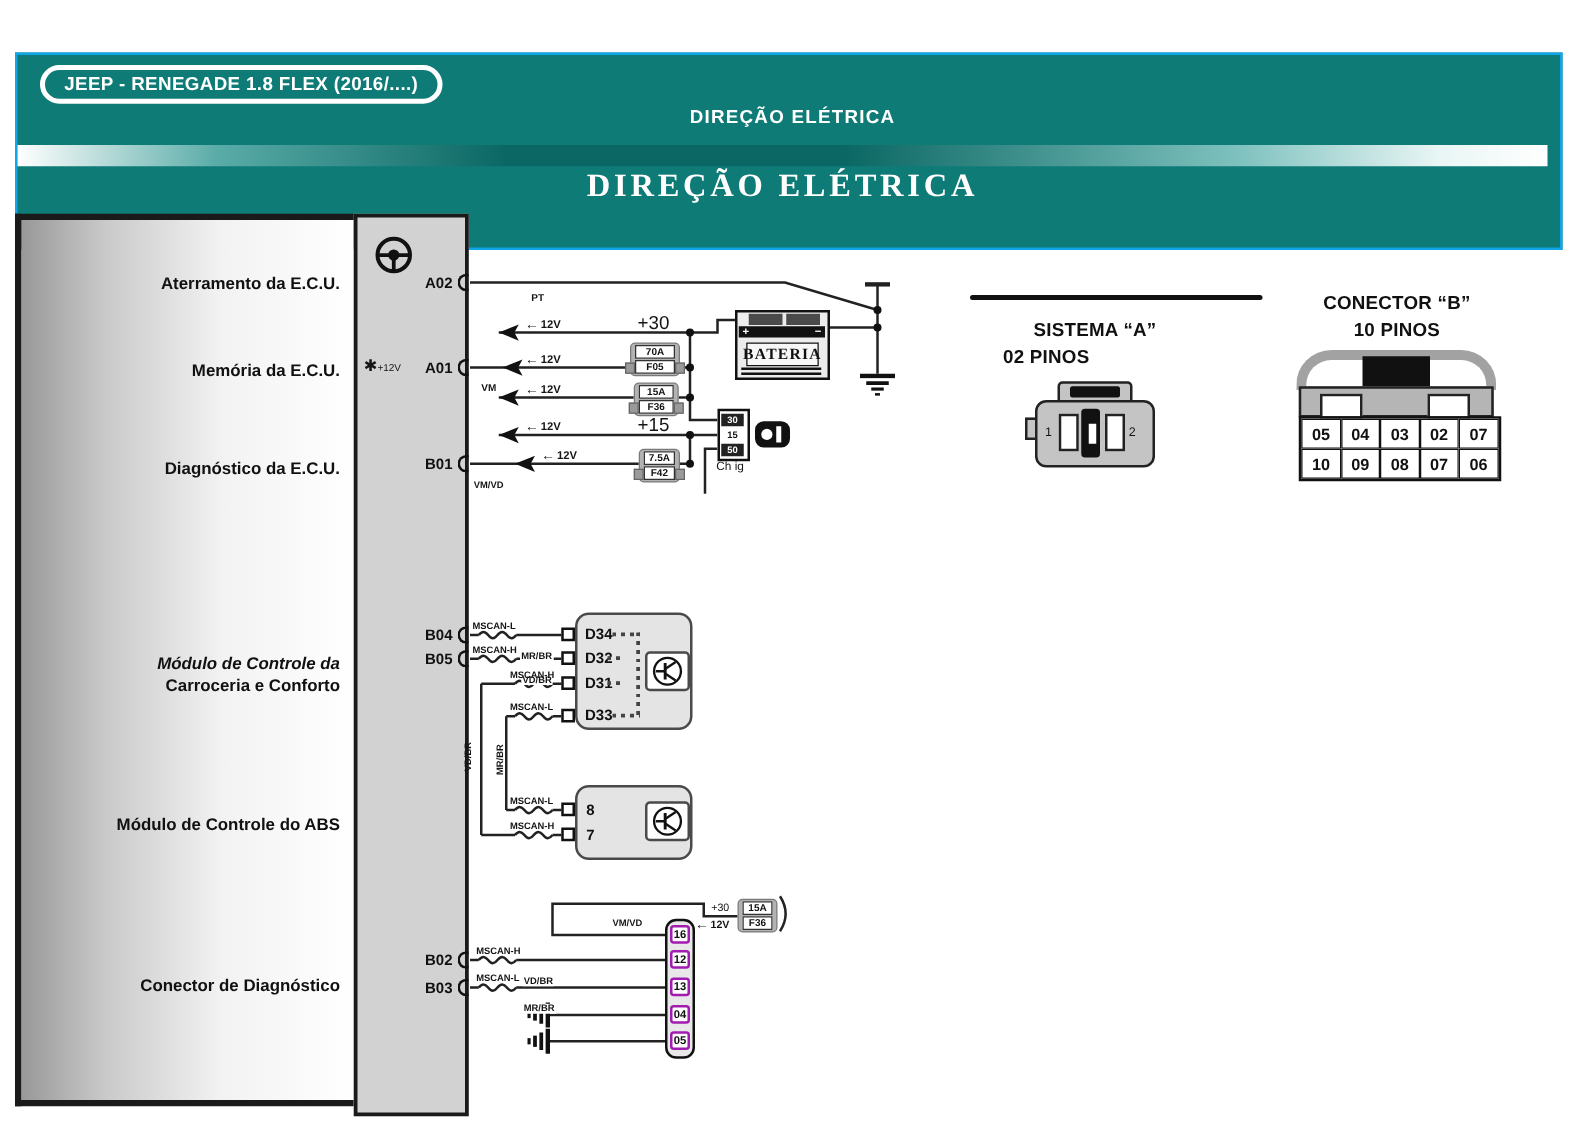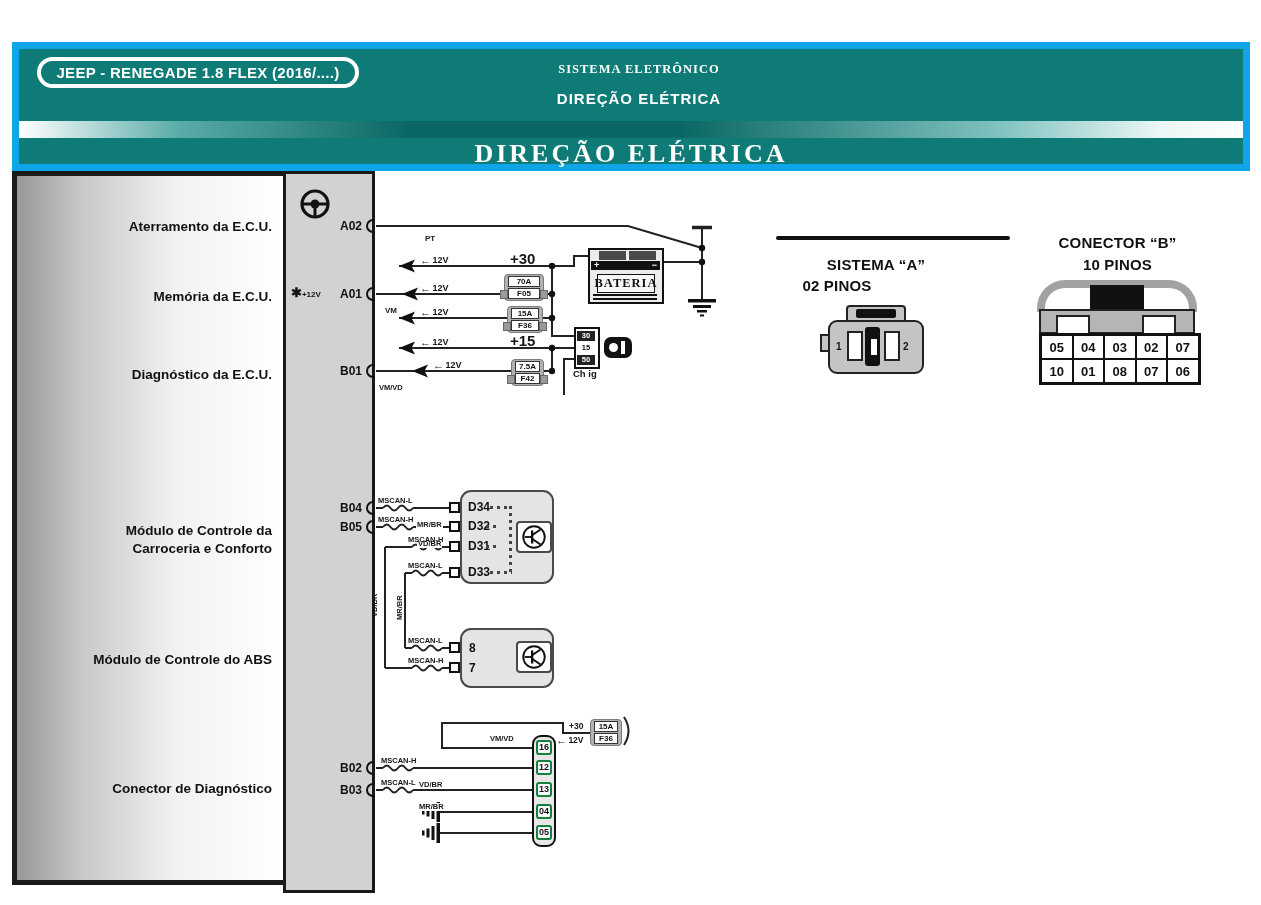--- a/index.html
+++ b/index.html
@@ -1,25 +1,25 @@
 <!DOCTYPE html>
 <html><head>
 <meta charset="utf-8">
 <style>
   html,body{margin:0;padding:0;background:#fff;}
   .stage{position:relative;width:1261px;height:905px;background:#ffffff;font-family:"Liberation Sans",sans-serif;overflow:hidden;}
   .abs{position:absolute;}
-  .lbl{position:absolute;font-weight:bold;color:#151515;white-space:nowrap;line-height:1.1;}
+  .lbl{position:absolute;font-weight:normal;color:#151515;white-space:nowrap;line-height:1.1;}
   .wlab{position:absolute;font-weight:bold;color:#151515;font-size:8px;background:#fff;padding:0 1px;white-space:nowrap;line-height:1;margin-top:17px;}
   .mlab{position:absolute;font-weight:bold;color:#151515;font-size:7.5px;white-space:nowrap;line-height:1;}
   .lab12{position:absolute;font-weight:bold;color:#151515;font-size:9px;white-space:nowrap;line-height:1;}
   .lab12 .ar{font-size:11px;vertical-align:-1px;letter-spacing:-1px;}
   .vlab{position:absolute;font-weight:bold;color:#151515;font-size:7.5px;white-space:nowrap;transform:rotate(-90deg);transform-origin:0 0;line-height:1;}
   
-  .header{position:absolute;left:12px;top:42px;width:1238px;height:129px;background:#0e7b77;border:7px solid #0ea5e9;box-sizing:border-box;}
+  .header{position:absolute;left:12px;top:42px;width:1238px;height:158px;background:#0e7b77;border:2px solid #0ea5e9;box-sizing:border-box;}
   .jeepbox{position:absolute;left:18px;top:8px;width:322px;height:31px;border:4px solid #fff;border-radius:18px;box-sizing:border-box;display:flex;align-items:center;justify-content:center;color:#fff;font-weight:bold;font-size:15px;letter-spacing:.3px;}
   .hsys{position:absolute;left:410px;top:13px;width:420px;text-align:center;color:#fff;font-family:"Liberation Serif",serif;font-weight:bold;font-size:12.5px;letter-spacing:1px;}
   .hsysname{position:absolute;left:410px;top:41px;width:420px;text-align:center;color:#fff;font-weight:bold;font-size:15px;letter-spacing:1px;}
   .band{position:absolute;left:0;top:72px;width:1224px;height:17px;background:linear-gradient(90deg,#ffffff 0%,#5aaca8 13%,#0a6various 0%,#0a6763 32%,#0a6763 54%,#7fc2bf 80%,#e9f6f5 93%,#ffffff 100%);}
   .htitle{position:absolute;left:0;top:90px;width:1224px;text-align:center;color:#fff;font-family:"Liberation Serif",serif;font-weight:bold;font-size:26px;letter-spacing:3px;}
   
   .sidebar{position:absolute;left:12px;top:171px;width:271px;height:714px;box-sizing:border-box;border:5px solid #1a1a1a;border-right:none;background:linear-gradient(90deg,#989898 0%,#c9c9c9 25%,#f2f2f2 60%,#ffffff 100%);}
   .ecucol{position:absolute;left:283px;top:171px;width:92px;height:722px;box-sizing:border-box;border:3px solid #1a1a1a;background:#d2d2d2;}
   .sblabel{position:absolute;left:36px;width:236px;text-align:right;font-weight:bold;font-size:13.5px;color:#111;line-height:1.3;}
   .pinlab{position:absolute;font-weight:bold;font-size:12px;color:#111;width:34px;text-align:right;}
@@ -39,21 +39,21 @@
   .key{position:absolute;left:604px;top:337px;width:28px;height:21px;background:#111;border-radius:7px;}
   .key .hole{position:absolute;left:5px;top:6px;width:9px;height:9px;background:#fff;border-radius:50%;}
   .key .slot{position:absolute;left:17px;top:4px;width:4px;height:13px;background:#fff;}
   .module{position:absolute;background:#e4e4e4;border:2.5px solid #4a4a4a;border-radius:11px;box-sizing:border-box;}
   .pinsq{position:absolute;width:11px;height:11px;background:#fff;border:2px solid #111;box-sizing:border-box;}
   .mpin{position:absolute;font-weight:bold;font-size:12px;color:#111;}
   .icobox{position:absolute;width:36px;height:32px;background:#fff;border:2px solid #4a4a4a;border-radius:4px;box-sizing:border-box;display:flex;align-items:center;justify-content:center;}
   .dotsh{position:absolute;height:2.5px;background:repeating-linear-gradient(90deg,#444 0 3px,transparent 3px 7px);}
   .dotsv{position:absolute;width:2.5px;background:repeating-linear-gradient(180deg,#444 0 3px,transparent 3px 7px);}
   .diagstrip{position:absolute;left:532px;top:735px;width:24px;height:112px;border:2px solid #111;border-radius:9px;background:#e8e8e8;box-sizing:border-box;}
-  .dpin{position:absolute;left:536px;width:16px;height:15px;background:#fff;border:2px solid #15803d;border-radius:3px;box-sizing:border-box;font-size:9px;font-weight:bold;text-align:center;line-height:11px;color:#111;}
+  .dpin{position:absolute;left:536px;width:16px;height:15px;background:#fff;border:2px solid #a21caf;border-radius:3px;box-sizing:border-box;font-size:9px;font-weight:bold;text-align:center;line-height:11px;color:#111;}
   
   .ca-tab{position:absolute;left:846px;top:305px;width:60px;height:22px;background:#c4c4c4;border:2.5px solid #222;border-radius:4px;box-sizing:border-box;}
   .ca-slot{position:absolute;left:856px;top:309px;width:40px;height:9px;background:#111;border-radius:2px;}
   .ca-notch{position:absolute;left:820px;top:334px;width:12px;height:18px;background:#c4c4c4;border:2.5px solid #222;box-sizing:border-box;}
   .ca-body{position:absolute;left:828px;top:320px;width:96px;height:54px;background:#c4c4c4;border:2.5px solid #222;border-radius:9px;box-sizing:border-box;}
   .ca-pin{position:absolute;top:331px;width:16px;height:30px;background:#fff;border:2px solid #222;box-sizing:border-box;}
   .ca-mid{position:absolute;left:865px;top:327px;width:15px;height:39px;background:#111;border-radius:3px;}
   .ca-mid .w{position:absolute;left:6px;top:12px;width:6px;height:16px;background:#fff;}
   
   .cb-arch{position:absolute;left:1037px;top:280px;width:160px;height:32px;border:8px solid #a2a2a2;border-bottom:none;border-radius:28px 28px 0 0;box-sizing:border-box;}
@@ -68,33 +68,32 @@
 </style>
 </head>
 <body>
 
 <div class="stage">
 
   <div class="header">
     <div class="jeepbox">
       <span>JEEP - RENEGADE 1.8 FLEX (2016/....)</span>
     </div>
-    <div class="hsys">SISTEMA ELETRÔNICO</div>
     <div class="hsysname">DIREÇÃO ELÉTRICA</div>
     <div class="band" style="background:linear-gradient(90deg,#ffffff 0%,#5aaca8 13%,#0a6763 32%,#0a6763 54%,#7fc2bf 80%,#e9f6f5 93%,#ffffff 100%);"></div>
     <div class="htitle">DIREÇÃO ELÉTRICA</div>
   </div>
 
   <div class="sidebar"></div>
   <div class="ecucol"></div>
 
   <div class="sblabel" style="top:218px;">Aterramento da E.C.U.</div>
   <div class="sblabel" style="top:288px;">Memória da E.C.U.</div>
   <div class="sblabel" style="top:366px;">Diagnóstico da E.C.U.</div>
-  <div class="sblabel" style="top:522px;">Módulo de Controle da</div>
+  <div class="sblabel" style="top:522px;font-style:italic;">Módulo de Controle da</div>
   <div class="sblabel" style="top:540px;">Carroceria e Conforto</div>
   <div class="sblabel" style="top:651px;">Módulo de Controle do ABS</div>
   <div class="sblabel" style="top:780px;">Conector de Diagnóstico</div>
 
   <svg class="abs" style="left:299px;top:188px;" width="32" height="32" viewBox="0 0 32 32">
     <circle cx="16" cy="16" r="13" fill="none" stroke="#111" stroke-width="3.2"></circle>
     <line x1="3.5" y1="16" x2="28.5" y2="16" stroke="#111" stroke-width="3"></line>
     <circle cx="16" cy="16" r="4.5" fill="#111"></circle>
     <line x1="16" y1="18" x2="16" y2="28" stroke="#111" stroke-width="3"></line>
   </svg>
@@ -280,21 +279,21 @@
   <div class="cb-strip"></div>
   <div class="cb-notch" style="left:1056px;"></div>
   <div class="cb-notch" style="left:1142px;"></div>
   <div class="cb-table">
     <div>05</div>
     <div>04</div>
     <div>03</div>
     <div>02</div>
     <div>07</div>
     <div>10</div>
-    <div>01</div>
+    <div>09</div>
     <div>08</div>
     <div>07</div>
     <div>06</div>
   </div>
 
   <div class="module" style="left:460px;top:490px;width:94px;height:94px;"></div>
   <div class="pinsq" style="left:449px;top:502px;"></div>
   <div class="pinsq" style="left:449px;top:521px;"></div>
   <div class="pinsq" style="left:449px;top:541px;"></div>
   <div class="pinsq" style="left:449px;top:567px;"></div>

